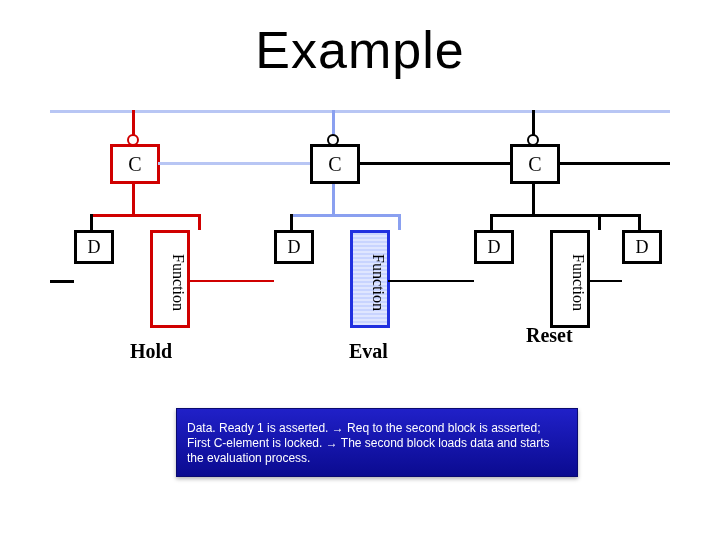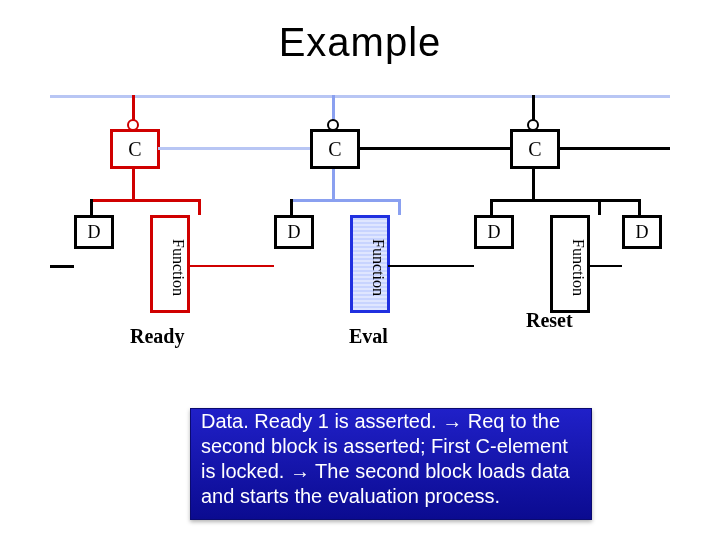--- a/index.html
+++ b/index.html
@@ -6,21 +6,21 @@
     margin: 0;
     padding: 0;
     width: 720px;
     height: 540px;
     background: #fff;
     font-family: Arial, Helvetica, sans-serif;
     position: relative;
   }
   .page-title {
     text-align: center;
-    font-size: 40px;
+    font-size: 52px;
     font-weight: 400;
     margin: 20px 0 10px 0;
     letter-spacing: 1px;
   }
   .diagram {
     position: relative;
     width: 620px;
     height: 260px;
     margin: 30px auto 0 auto;
   }
@@ -73,28 +73,28 @@
 
   .stage-label {
     position: absolute;
     font-family: "Times New Roman", serif;
     font-size: 20px;
     font-weight: bold;
   }
 
   .caption {
     position: absolute;
-    left: 190px;
+    left: 176px;
     top: 408px;
     width: 380px;
     background: #1818b8;
     background: linear-gradient(#2020c8,#0b0b90);
     color: #fff;
-    font-size: 20px;
-    padding: 0 10px 10px 10px;
+    font-size: 12px;
+    padding: 12px 10px 10px 10px;
     line-height: 1.25;
     box-shadow: 0 2px 4px rgba(0,0,0,.3);
     border: 1px solid #0a0a70;
   }
 
   
   .red { border-color:#d00000 !important; }
   .red-wire { background:#d00000 !important; }
   .blue { border-color:#2030e0 !important; }
   .blue-wire { background:#8aa0f0 !important; }
@@ -152,21 +152,21 @@
   <div class="fblock" style="left:500px; top:120px;"><span>Function</span></div>
 
   <div class="wire h" style="left:508px; top:52px; width:112px;"></div>
 
   <div class="wire h" style="left:338px; top:170px; width:86px; height:2px;"></div>
 
   <div class="wire v" style="left:588px; top:104px; height:16px;"></div>
   <div class="dblock" style="left:572px; top:120px;">D</div>
   <div class="wire h" style="left:538px; top:170px; width:34px; height:2px;"></div>
 
-  <div class="stage-label" style="left:80px;  top:230px;">Ready</div>
+  <div class="stage-label" style="left:80px;  top:230px;">Hold</div>
   <div class="stage-label" style="left:284px; top:230px;margin-left:15px;">Eval</div>
   <div class="stage-label" style="left:476px; top:214px;">Reset</div>
 
 </div>
 
 <div class="caption">
   <span>Data. Ready 1 is asserted. → Req to the second block is asserted; First C-element is locked. → The second block loads data and starts the evaluation process.</span>
 </div>
 
 </body></html>

